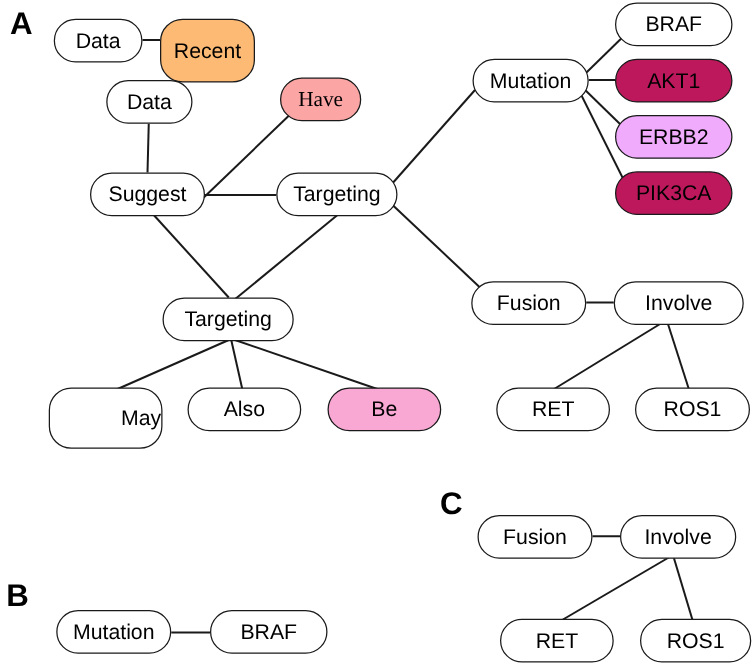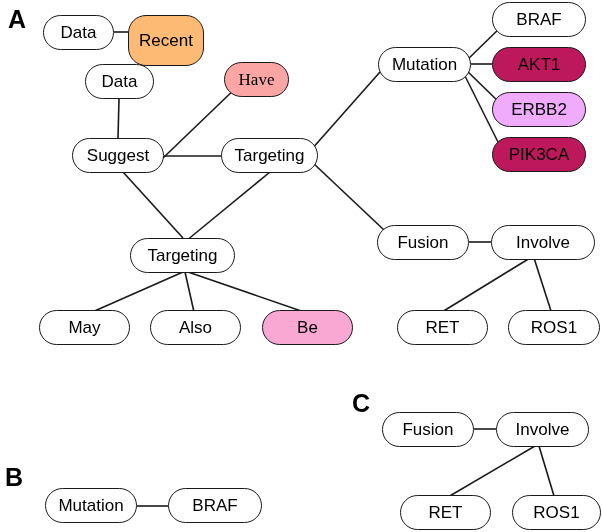--- a/index.html
+++ b/index.html
@@ -122,21 +122,21 @@
       </div>
       <div class="node" style="left: 130px; top: 238px; width: 105px; height: 35px; border-color: rgb(26, 26, 26); background: rgb(255, 255, 255);">
         <span>Targeting</span>
       </div>
       <div class="node" style="left: 377px; top: 225px; width: 92px; height: 35px; border-color: rgb(26, 26, 26); background: rgb(255, 255, 255);">
         <span>Fusion</span>
       </div>
       <div class="node" style="left: 491px; top: 225px; width: 104px; height: 35px; border-color: rgb(26, 26, 26); background: rgb(255, 255, 255);">
         <span>Involve</span>
       </div>
-      <div class="node" style="left: 39px; top: 310px; width: 91px; height: 35px; border-color: rgb(26, 26, 26); background: rgb(255, 255, 255);">
+      <div class="node" style="left: 39px; top: 310px; width: 91px; height: 49px; border-color: rgb(26, 26, 26); background: rgb(255, 255, 255); justify-content: flex-end;">
         <span>May</span>
       </div>
       <div class="node" style="left: 150px; top: 310px; width: 91px; height: 35px; border-color: rgb(26, 26, 26); background: rgb(255, 255, 255);">
         <span>Also</span>
       </div>
       <div class="node" style="left: 262px; top: 310px; width: 91px; height: 35px; border-color: rgb(26, 26, 26); background: #f9a8d4;">
         <span>Be</span>
       </div>
       <div class="node" style="left: 397px; top: 310px; width: 91px; height: 35px; border-color: rgb(26, 26, 26); background: rgb(255, 255, 255);">
         <span>RET</span>

